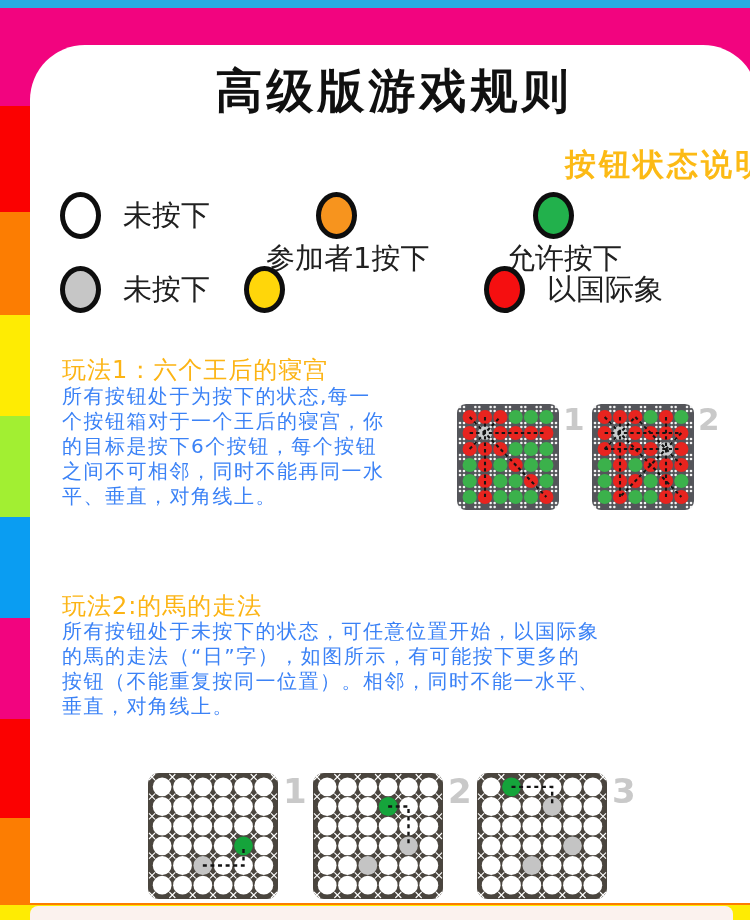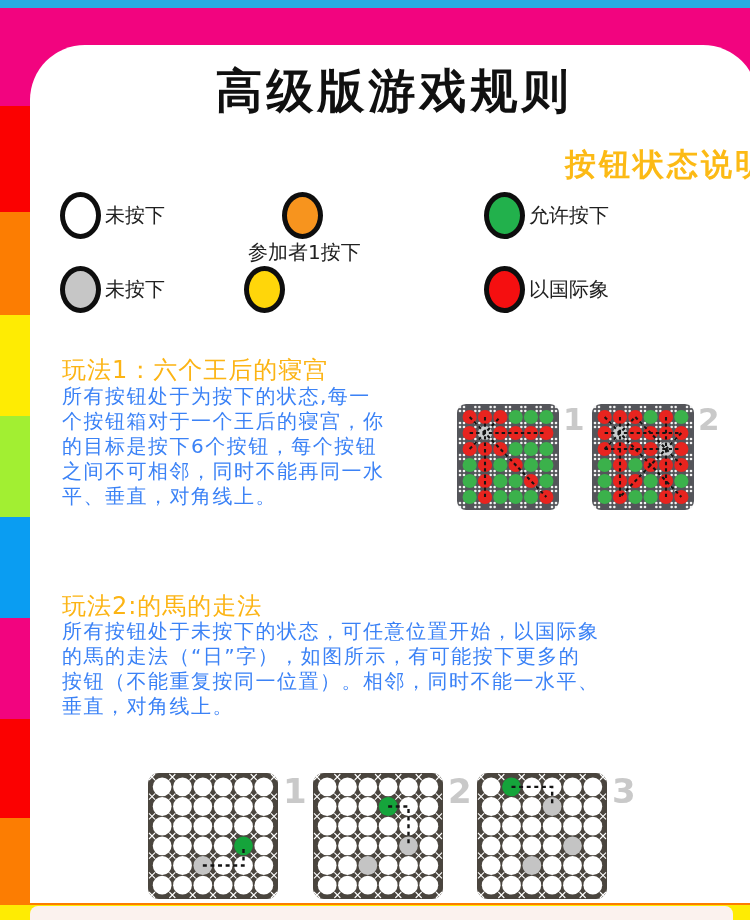--- a/index.html
+++ b/index.html
@@ -24,22 +24,22 @@
   }
   .subtitle{
     position:absolute;top:99px;left:11px;width:100%;text-align:right;
     font-size:31px;font-weight:bold;color:#fcba15;letter-spacing:3px;
   }
   .legend-item{position:absolute;display:flex;align-items:center;}
   .lcirc{
     display:inline-block;width:41px;height:47px;border:5px solid #0e0e0e;
     border-radius:50%;box-sizing:border-box;flex:0 0 auto;
   }
-  .llabel{margin-left:4px;font-size:20px;color:#202020;white-space:nowrap;}
-  .li-r1c1{left:30px;top:147px;}  .li-r1c2{left:214px;top:147px;flex-direction:column;}  .li-r1c3{left:454px;top:147px;}
+  .llabel{margin-left:22px;font-size:29px;color:#202020;white-space:nowrap;}
+  .li-r1c1{left:30px;top:147px;}  .li-r1c2{left:214px;top:147px;flex-direction:column;}  .li-r1c3{left:454px;top:147px;flex-direction:column;}
   .li-r2c1{left:30px;top:221px;}  .li-r2c2{left:214px;top:221px;}  .li-r2c3{left:454px;top:221px;}
   .sec-heading{
     position:absolute;left:32px;font-size:24px;font-weight:normal;
     color:#fcb414;letter-spacing:1px;white-space:nowrap;
   }
   #sec1-heading{top:309px;}
   #sec2-heading{top:545px;}
   .body-text{
     position:absolute;left:32px;font-size:20px;line-height:25px;color:#3b82f6;
     letter-spacing:1.5px;white-space:pre-line;

